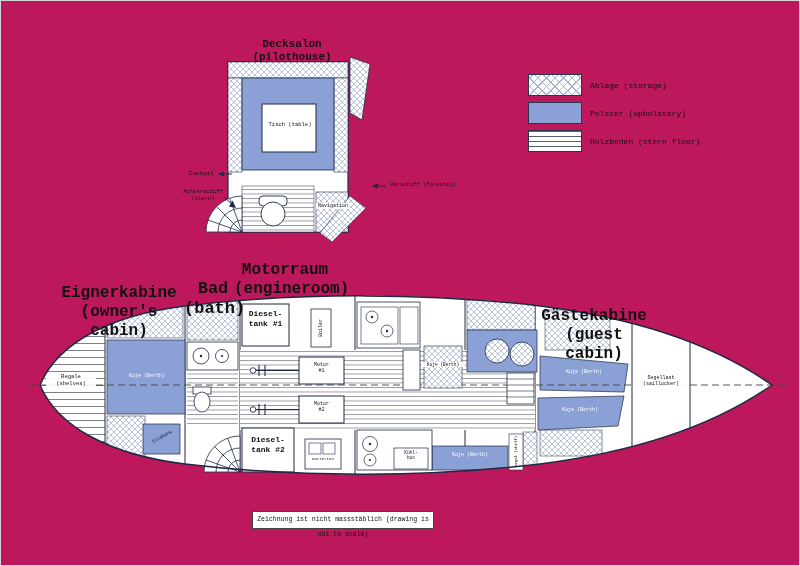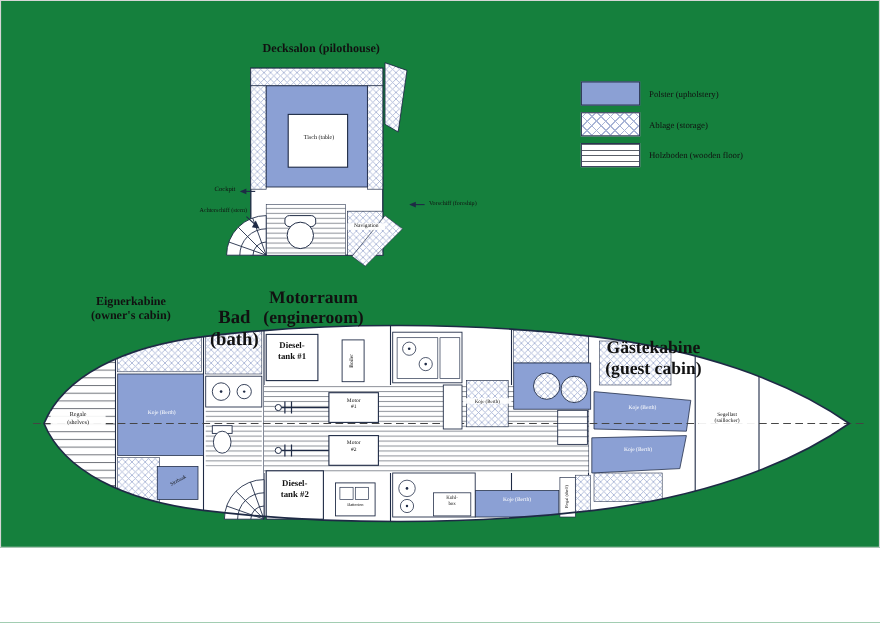--- a/index.html
+++ b/index.html
@@ -1,18 +1,18 @@
 <!DOCTYPE html>
 <html><head>
 <meta charset="utf-8">
 <style>
   html,body { margin:0; padding:0; background:#fff; }
   .stage {
-    position:relative; width:800px; height:498px; background:#15803d;
-    font-family:Liberation Serif, serif; color:#111;
+    position:relative; width:800px; height:566px; background:#be185d;
+    font-family:Liberation Mono, monospace; color:#111;
     overflow:hidden; box-shadow: inset 0 0 0 1px #d6d6d6;
   }
   svg.layer { position:absolute; left:0; top:0; }
   .lbl { position:absolute; text-align:center; line-height:1.2; white-space:pre-line; }
   .bold { font-weight:700; }
   .white { color:#fff; }
   .halo { background:rgba(255,255,255,0.92); }
   .rot { transform-origin:center center; }
   .legend { position:absolute; left:528px; top:74px; }
   .legend-row { display:flex; align-items:center; margin-bottom:6px; }
@@ -169,34 +169,34 @@
 
   <div class="lbl bold" style="left:222px;top:38px;width:140px;font-size:11px">Decksalon (pilothouse)</div>
   <div class="lbl" style="left:262px;top:122px;width:56px;font-size:5.5px">Tisch (table)</div>
   <div class="lbl" style="left:184px;top:170px;width:30px;font-size:6px;text-align:right">Cockpit</div>
   <div class="lbl" style="left:172px;top:189px;width:62px;font-size:5.5px">Achterschiff (stern)</div>
   <div class="lbl" style="left:390px;top:182px;width:80px;font-size:5.5px;text-align:left">Vorschiff (foreship)</div>
   <div class="lbl halo" style="left:316px;top:203px;width:34px;font-size:5px">Navigation</div>
 
   <div class="legend">
     <div class="legend-row">
+      <div class="swatch swatch-hatch"></div>
+      <div class="legend-label">Ablage (storage)</div>
+    </div>
+    <div class="legend-row">
       <div class="swatch swatch-blue"></div>
       <div class="legend-label">Polster (upholstery)</div>
     </div>
     <div class="legend-row">
-      <div class="swatch swatch-hatch"></div>
-      <div class="legend-label">Ablage (storage)</div>
-    </div>
-    <div class="legend-row">
       <div class="swatch swatch-planks"></div>
-      <div class="legend-label">Holzboden (wooden floor)</div>
+      <div class="legend-label">Holzboden (stern floor)</div>
     </div>
   </div>
 
-  <div class="lbl bold" style="left:58px;top:268px;width:122px;font-size:11px">Eignerkabine
+  <div class="lbl bold" style="left:58px;top:284px;width:122px;font-size:16px">Eignerkabine
 (owner's cabin)</div>
   <div class="lbl bold" style="left:184px;top:279px;width:58px;font-size:17px">Bad
 (bath)</div>
   <div class="lbl bold" style="left:234px;top:261px;width:102px;font-size:16px">Motorraum
 (engineroom)</div>
   <div class="lbl bold" style="left:538px;top:307px;width:112px;font-size:16px">Gästekabine
 (guest cabin)</div>
 
   <div class="lbl halo" style="left:46px;top:374px;width:50px;font-size:5.5px">Regale
 (shelves)</div>

